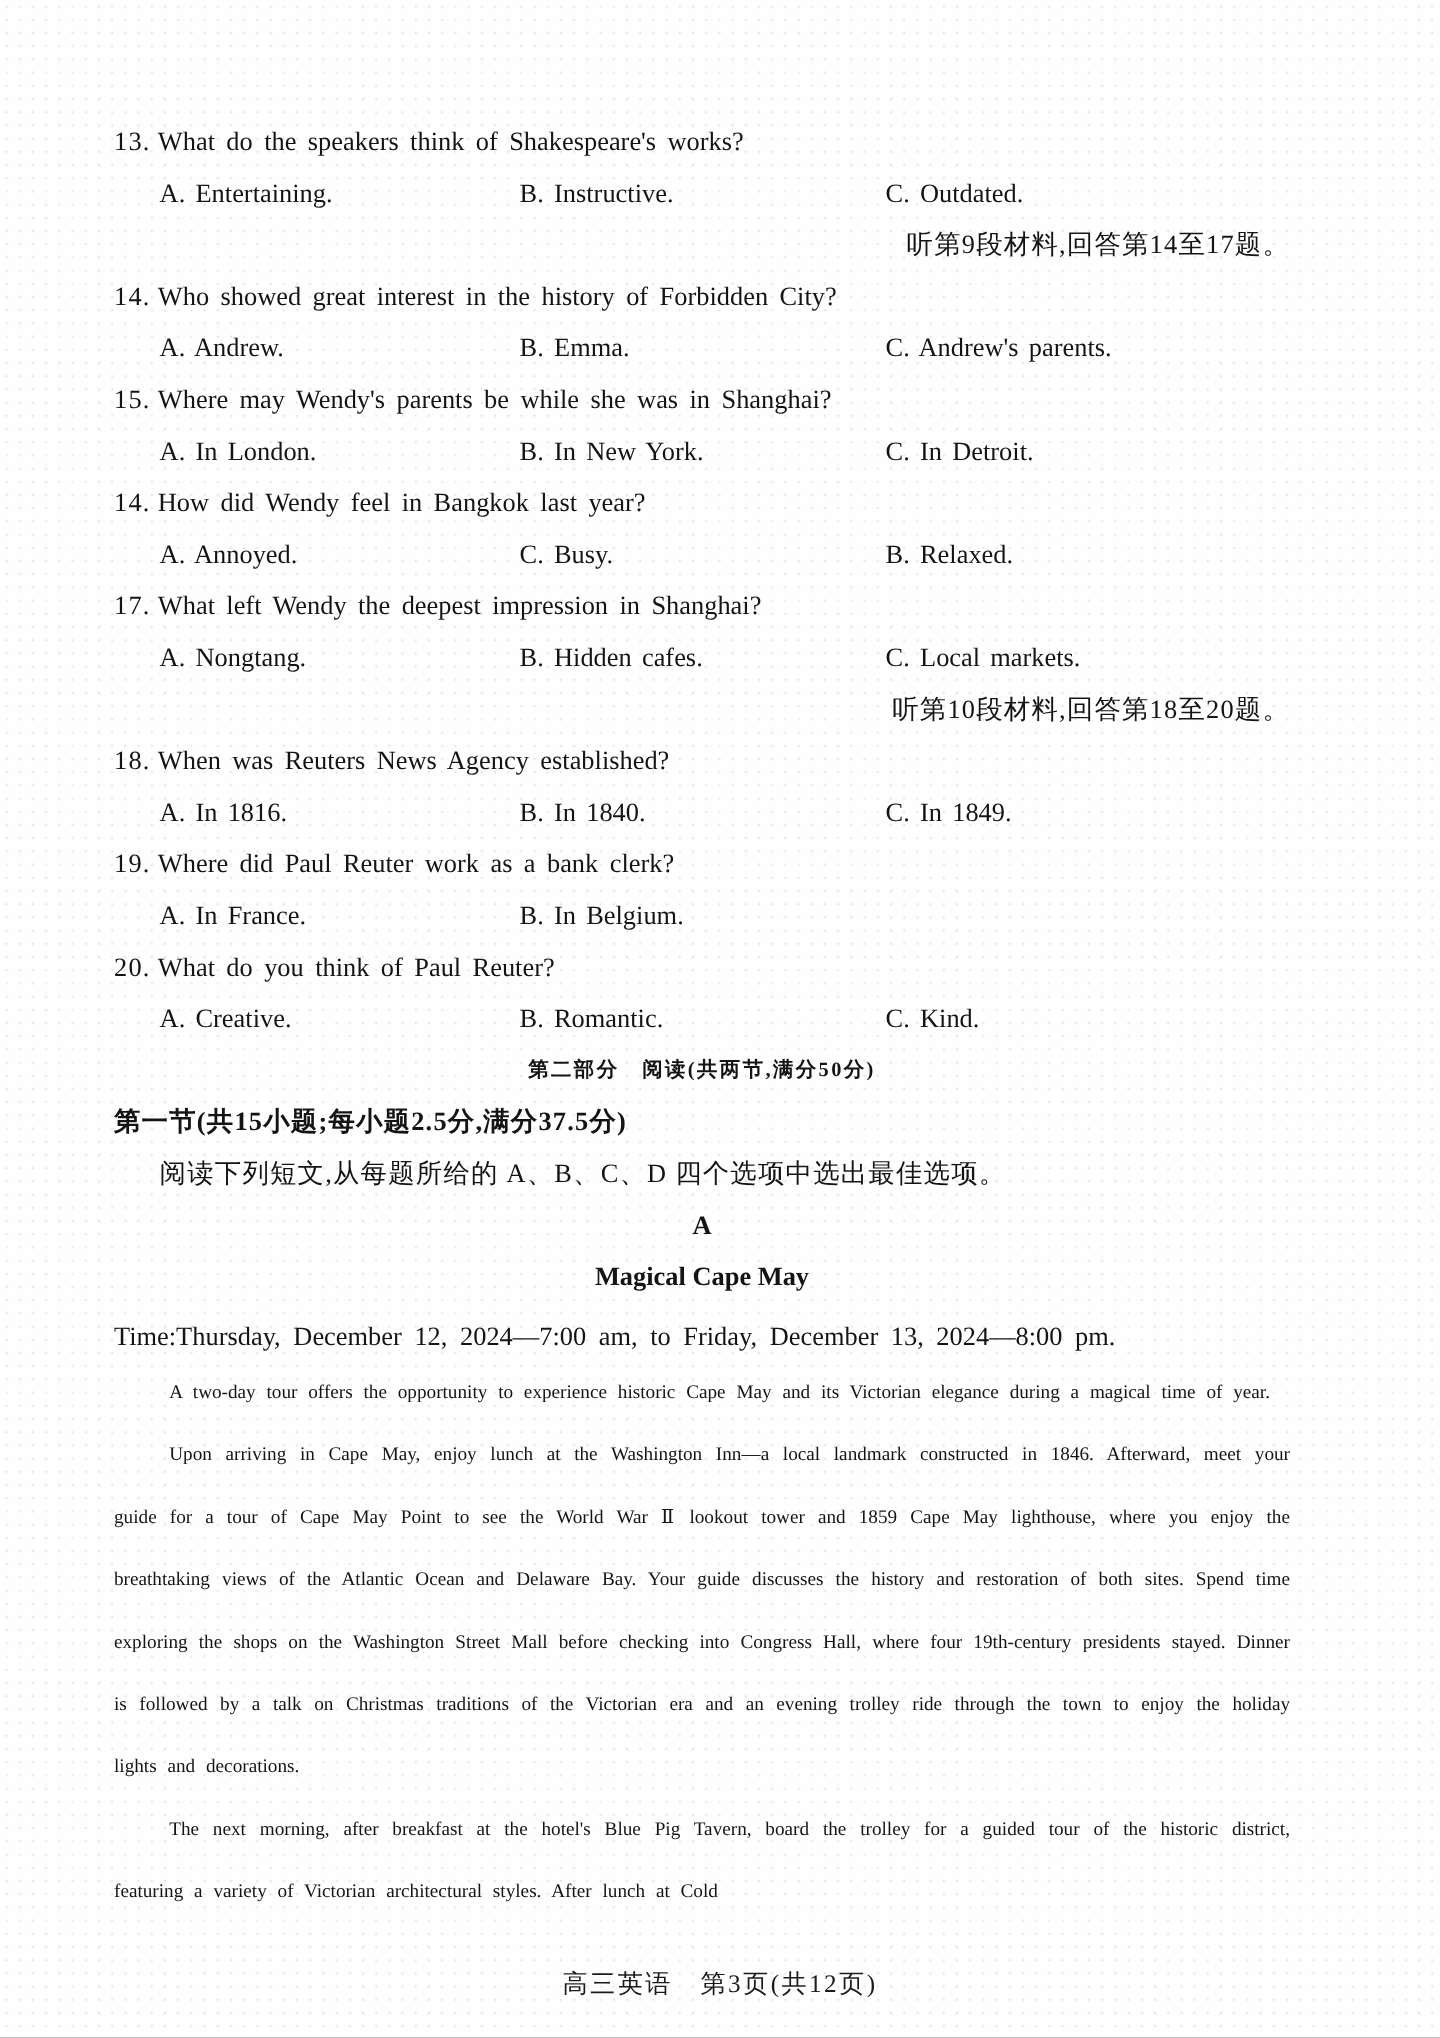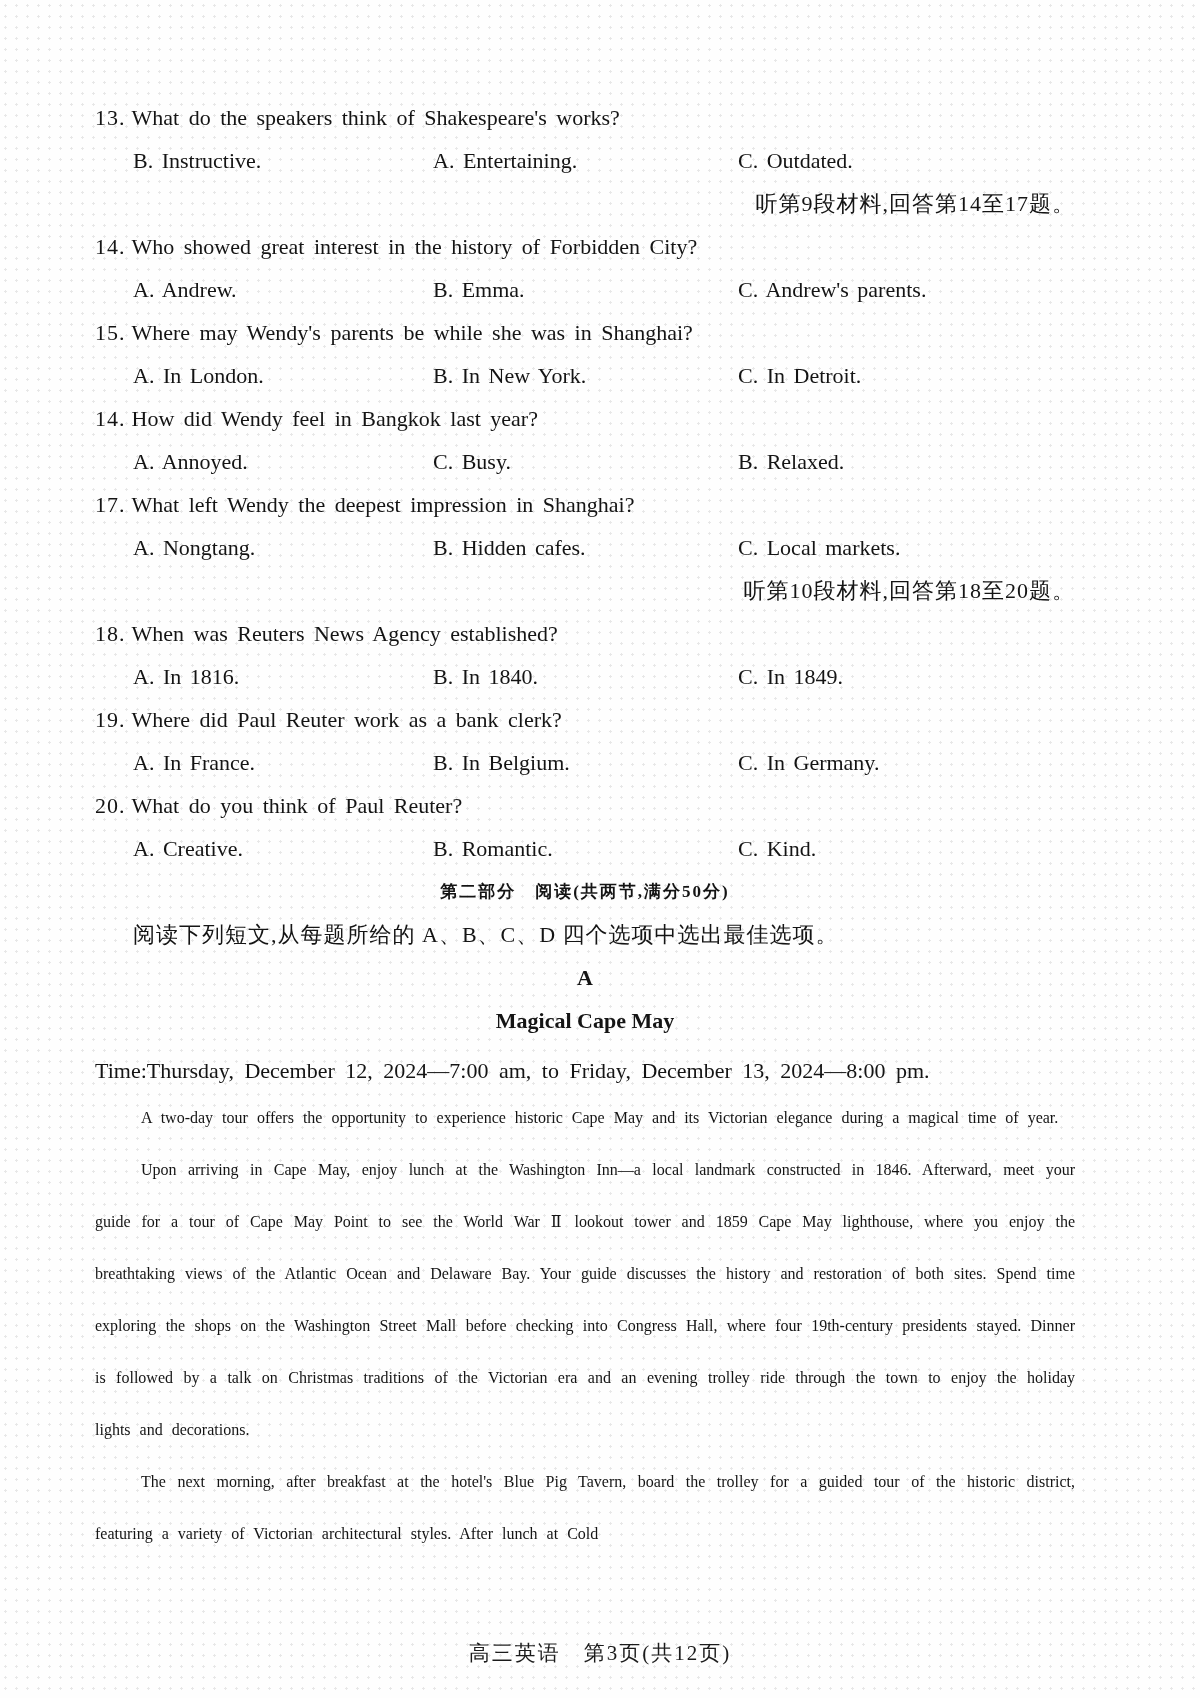--- a/index.html
+++ b/index.html
@@ -99,22 +99,22 @@
 </head>
 <body>
 
 <div class="page">
   <div class="content">
 
     <div class="row">
       <span class="q-num">13.</span><span>What do the speakers think of Shakespeare's works?</span>
     </div>
     <div class="opt-row">
+      <span>A. Entertaining.</span>
       <span>B. Instructive.</span>
-      <span>A. Entertaining.</span>
       <span>C. Outdated.</span>
     </div>
 
     <div class="material">听第9段材料,回答第14至17题。</div>
 
     <div class="row">
       <span class="q-num">14.</span><span>Who showed great interest in the history of Forbidden City?</span>
     </div>
     <div class="opt-row">
       <span>A. Andrew.</span>
@@ -159,33 +159,33 @@
       <span>B. In 1840.</span>
       <span>C. In 1849.</span>
     </div>
 
     <div class="row">
       <span class="q-num">19.</span><span>Where did Paul Reuter work as a bank clerk?</span>
     </div>
     <div class="opt-row">
       <span>A. In France.</span>
       <span>B. In Belgium.</span>
-      <span>C. In Germany.</span>
     </div>
 
     <div class="row">
       <span class="q-num">20.</span><span>What do you think of Paul Reuter?</span>
     </div>
     <div class="opt-row">
       <span>A. Creative.</span>
       <span>B. Romantic.</span>
       <span>C. Kind.</span>
     </div>
 
     <div class="part-header">第二部分　阅读(共两节,满分50分)</div>
+    <div class="section-line">第一节(共15小题;每小题2.5分,满分37.5分)</div>
     <div class="instruction-line">阅读下列短文,从每题所给的 A、B、C、D 四个选项中选出最佳选项。</div>
     <div class="center-line">A</div>
     <div class="center-line">Magical Cape May</div>
 
     <div class="time-line">
       <span class="time-label">Time</span><span>:Thursday, December 12, 2024—7:00 am, to Friday, December 13, 2024—8:00 pm.</span>
     </div>
 
     <div class="passage">
       <p>A two-day tour offers the opportunity to experience historic Cape May and its Victorian elegance during a magical time of year.</p>

